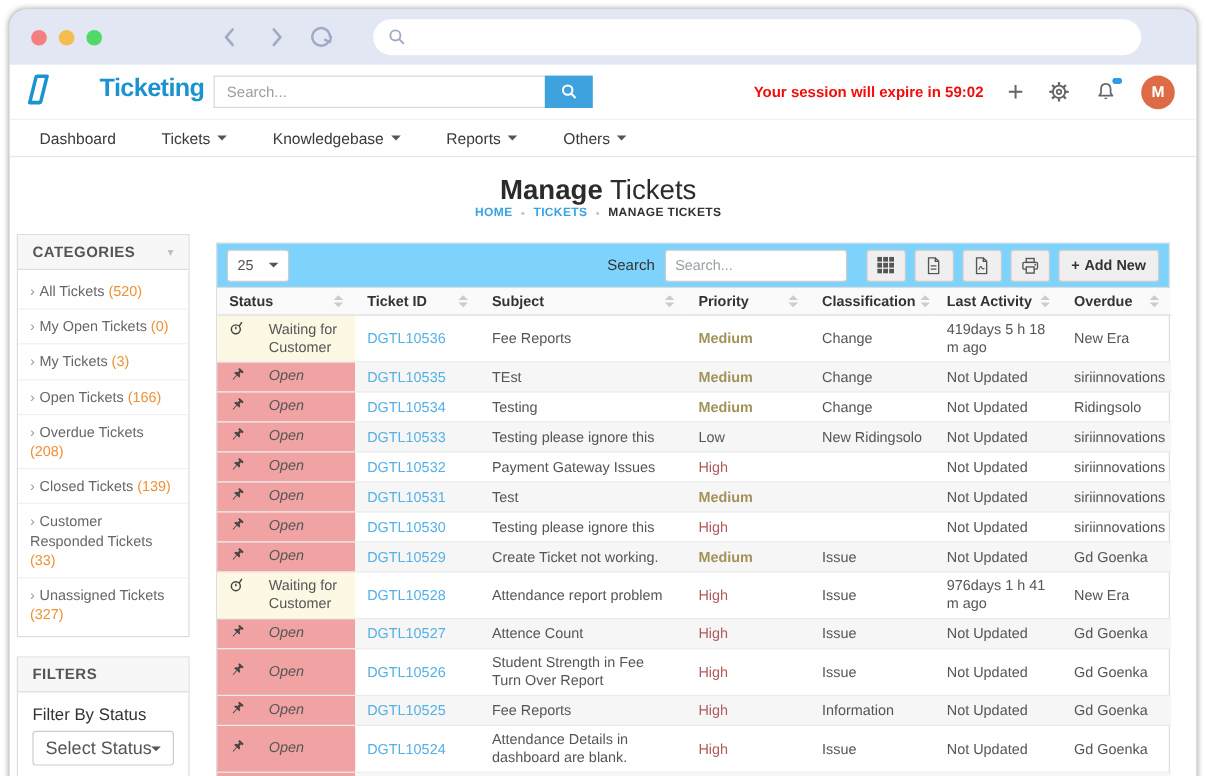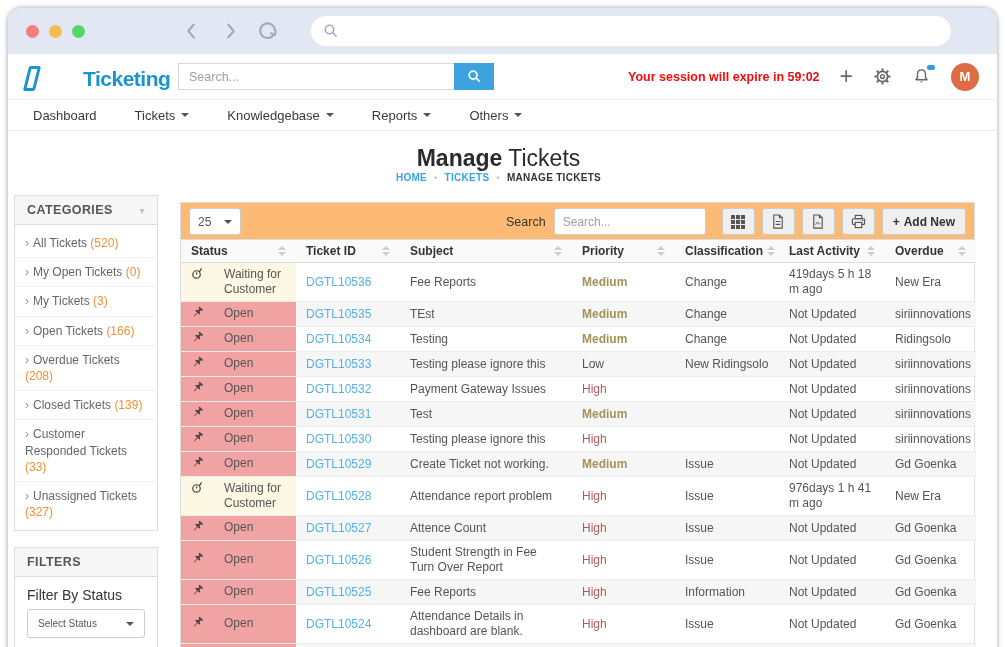--- a/index.html
+++ b/index.html
@@ -17,21 +17,21 @@
   
   .chrome{height:46px;background:#e2e7f3;display:flex;align-items:center;padding:0 18px;}
   .traffic{display:flex;gap:10px;margin-right:96px;}
   .dot{width:13px;height:13px;border-radius:50%;display:inline-block;}
   .dot.red{background:#f57e7e}.dot.yellow{background:#f5bd4f}.dot.green{background:#52d869}
   .nav-ico{width:22px;height:22px;margin-right:16px;flex:0 0 auto;}
   .urlbar{flex:1;max-width:640px;height:30px;background:#fff;border-radius:15px;
     display:flex;align-items:center;padding:0 12px;margin-left:16px;}
   
   .app-header{height:46px;background:#fff;display:flex;align-items:center;padding:0 18px;border-bottom:1px solid #f0f0f0;}
-  .brand{display:flex;align-items:flex-end;gap:24px;width:140px;}
+  .brand{display:flex;align-items:flex-start;gap:24px;width:140px;}
   .logo-box{width:30px;height:25px;border:3px solid var(--brand-blue);transform:skewX(-14deg);
     display:flex;flex-direction:column;justify-content:center;gap:2px;padding:0 3px;border-radius:2px;}
   .logo-box i{display:block;height:3px;background:#222;}
   .logo-slash{width:4px;height:29px;background:var(--brand-blue);transform:skewX(-14deg);margin-left:-3px;}
   .brand-text{font-size:21px;font-weight:bold;color:var(--brand-blue);letter-spacing:-.5px;}
   .hsearch{display:flex;margin-left:12px;}
   .hsearch input{width:276px;height:27px;border:1px solid #d9d9d9;border-right:none;padding:0 10px;
     font-size:12.5px;color:#555;outline:none;font-family:inherit;}
   .hsearch input::placeholder{color:#9aa0a6}
   .hsearch-btn{width:40px;height:27px;background:var(--search-button-blue);border:none;cursor:pointer;
@@ -66,25 +66,25 @@
   .chev-down{color:#c0c0c0;font-size:10px;}
   .cat-list{list-style:none;padding:4px 0;}
   .cat-item{padding:6px 10px;font-size:12px;color:#666;border-bottom:1px solid #f0f0f0;cursor:pointer;line-height:1.35;}
   .cat-item:last-child{border-bottom:none;}
   .cat-caret{color:#999;margin-right:4px;font-size:12px;}
   .cat-count{color:var(--count-orange);}
   .filters-panel{margin-top:16px;}
   .filter-body{padding:10px 12px 14px;}
   .filter-label{font-size:14px;color:#333;margin:8px 0 6px;}
   .select{position:relative;width:100%;height:29px;border:1px solid #ccc;border-radius:3px;background:#fff;
-    font-size:10px;color:#555;display:flex;align-items:center;padding:0 10px;cursor:pointer;}
+    font-size:15px;color:#555;display:flex;align-items:center;padding:0 10px;cursor:pointer;}
   .select .caret{position:absolute;right:10px;}
   
   main{flex:1;min-width:0;margin-top:7px;}
-  .toolbar{background:#fdba74;border-bottom:1px solid #ddd;padding:5px 8px;display:flex;align-items:flex-start;height:37px;}
+  .toolbar{background:#7dd3fc;border-bottom:1px solid #ddd;padding:5px 8px;display:flex;align-items:center;height:37px;}
   .pagesize{width:52px;height:27px;background:#fff;border:1px solid #ccc;border-radius:3px;font-size:12px;
     color:#555;display:flex;align-items:center;justify-content:space-between;padding:0 8px;cursor:pointer;}
   .tb-right{margin-left:auto;display:flex;align-items:center;}
   .tb-search-label{font-size:12.5px;color:#333;margin-right:8px;}
   .tb-search{width:152px;height:27px;border:1px solid #ccc;border-radius:3px;font-size:12px;padding:0 8px;
     color:#555;outline:none;font-family:inherit;}
   .tb-search::placeholder{color:#9aa0a6;}
   .icon-btn{width:33px;height:27px;background:#efefef;border:1px solid #ccc;border-radius:3px;margin-left:7px;
     display:flex;align-items:center;justify-content:center;cursor:pointer;}
   .icon-btn:first-of-type{margin-left:16px;}
@@ -96,21 +96,21 @@
   thead th{background:#fafafa;border-bottom:1px solid #ddd;padding:4px 10px;font-size:12px;color:#333;text-align:left;}
   .th-inner{display:flex;align-items:center;justify-content:space-between;}
   .sort{display:inline-flex;flex-direction:column;gap:2px;margin-left:4px;}
   .sort i{width:0;height:0;border-left:4px solid transparent;border-right:4px solid transparent;display:block;}
   .sort .up{border-bottom:4px solid #ccc;}
   .sort .down{border-top:4px solid #ccc;}
   tbody td{padding:4px 10px;font-size:12px;color:#555;border-bottom:1px solid #ececec;vertical-align:middle;line-height:1.25;}
   tbody tr:nth-child(even) td{background:#f6f6f6;}
   .status-cell{display:flex;align-items:flex-start;gap:20px;min-height:16px;}
   td.waiting{background:var(--waiting-bg)!important;}
-  td.open{background:var(--open-bg)!important;}
+  td.open{background:var(--open-bg)!important;font-style:italic;}
   .status-icon{flex:0 0 auto;display:inline-flex;}
   .ticket-link{color:var(--link-blue);text-decoration:none;cursor:pointer;}
   .p-medium{color:var(--priority-medium);font-weight:bold;}
   .p-low{color:var(--priority-low);}
   .p-high{color:var(--priority-high);}
   .p-emergency{color:var(--priority-emergency);}
 </style>
 </head>
 <body>
 

